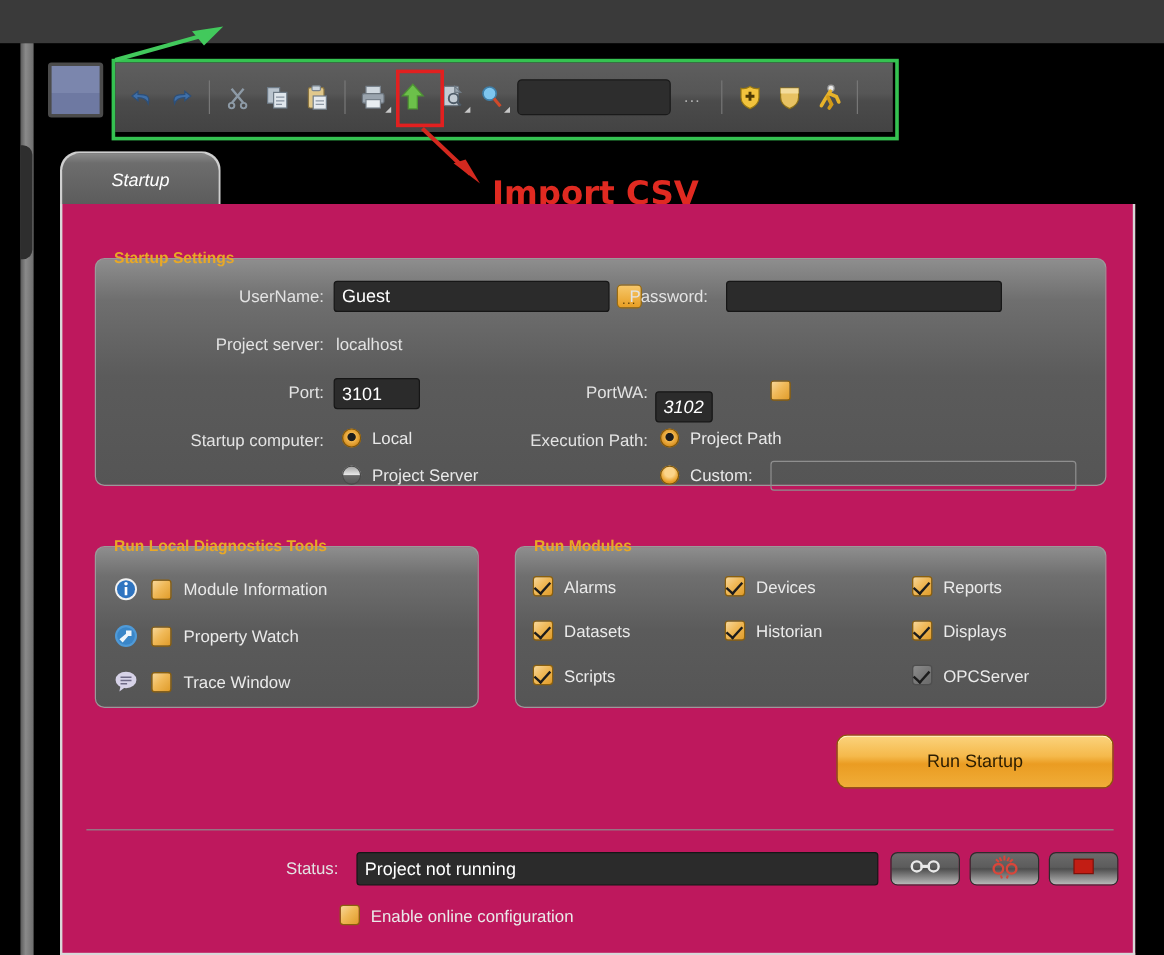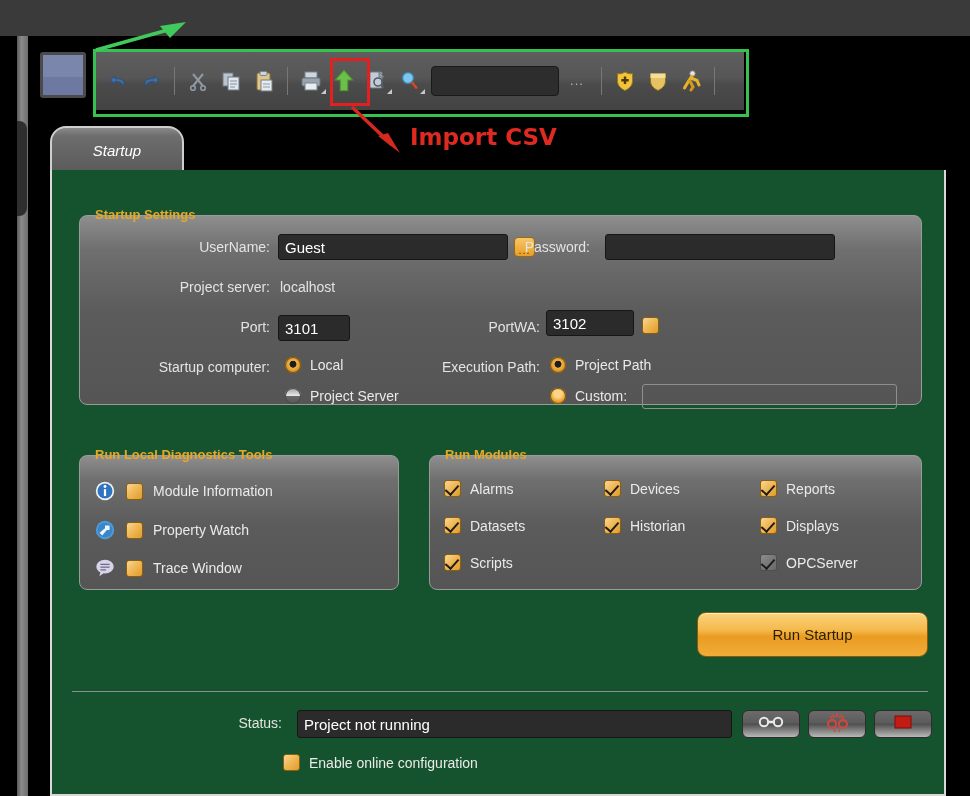--- a/index.html
+++ b/index.html
@@ -71,40 +71,40 @@
     position: absolute; left: 186px; top: 7px;
     color: #42c95c; font-size: 27px; font-weight: bold;
     font-family: "DejaVu Sans", sans-serif;
   }
   
   .ann-red-box {
     position: absolute; left: 330px; top: 58px; width: 40px; height: 48px;
     border: 3px solid #e22020; pointer-events: none;
   }
   .ann-import-label {
-    position: absolute; left: 410px; top: 124px;
-    color: #e02a21; font-size: 23px; font-weight: bold;
+    position: absolute; left: 410px; top: 146px;
+    color: #e02a21; font-size: 27px; font-weight: bold;
     font-family: "DejaVu Sans", sans-serif;
   }
   .ann-svg { position: absolute; left: 0; top: 0; width: 970px; height: 796px; pointer-events: none; }
 
   
   .tab {
     position: absolute; left: 50px; top: 126px; width: 134px; height: 46px;
     background: linear-gradient(to bottom,#8a8a8a 0%,#6d6d6d 18%,#5b5b5b 100%);
     border-radius: 16px 16px 0 0;
     border: 2px solid #cfcfcf; border-bottom: none;
     display: flex; align-items: center; justify-content: center;
     color: #ffffff; font-size: 15px; font-style: italic;
   }
 
   
   .panel {
     position: absolute; left: 50px; top: 170px; width: 896px; height: 626px;
-    background: #14532d; border: 2px solid #d8d8d8; border-top: none;
+    background: #be185d; border: 2px solid #d8d8d8; border-top: none;
   }
 
   
   .group {
     position: absolute;
     background: linear-gradient(to bottom,#8e8e8e 0%,#6f6f6f 18%,#5b5b5b 52%,#555555 100%);
     border: 1px solid #9a9a9a; border-radius: 8px;
   }
   .group-title {
     position: absolute; left: 12px; top: -9px;
@@ -346,21 +346,21 @@
       <div class="lbl lbl-r" style="left:400px;top:23px;width:110px;">Password:</div>
       <div class="tfield" style="left:525px;top:18px;width:230px;height:26px;"></div>
 
       <div class="lbl lbl-r" style="left:60px;top:63px;width:130px;">Project server:</div>
       <div class="val" style="left:200px;top:63px;">localhost</div>
 
       <div class="lbl lbl-r" style="left:90px;top:103px;width:100px;">Port:</div>
       <div class="tfield" style="left:198px;top:99px;width:72px;height:26px;">3101</div>
 
       <div class="lbl lbl-r" style="left:330px;top:103px;width:130px;">PortWA:</div>
-      <div class="tfield" style="left:466px;top:94px;width:88px;height:26px;">3102</div>
+      <div class="tfield" style="left:466px;top:110px;width:48px;height:26px;font-style:italic;">3102</div>
 
       <div class="cb-row" style="left:562px;top:101px;">
         <span class="cbox plain"></span>
       </div>
 
       <div class="lbl lbl-r" style="left:60px;top:143px;width:130px;">Startup computer:</div>
       <div class="radio-row" style="left:205px;top:141px;">
         <span class="radio"></span>
         <span class="radio-lbl">Local</span>
       </div>

